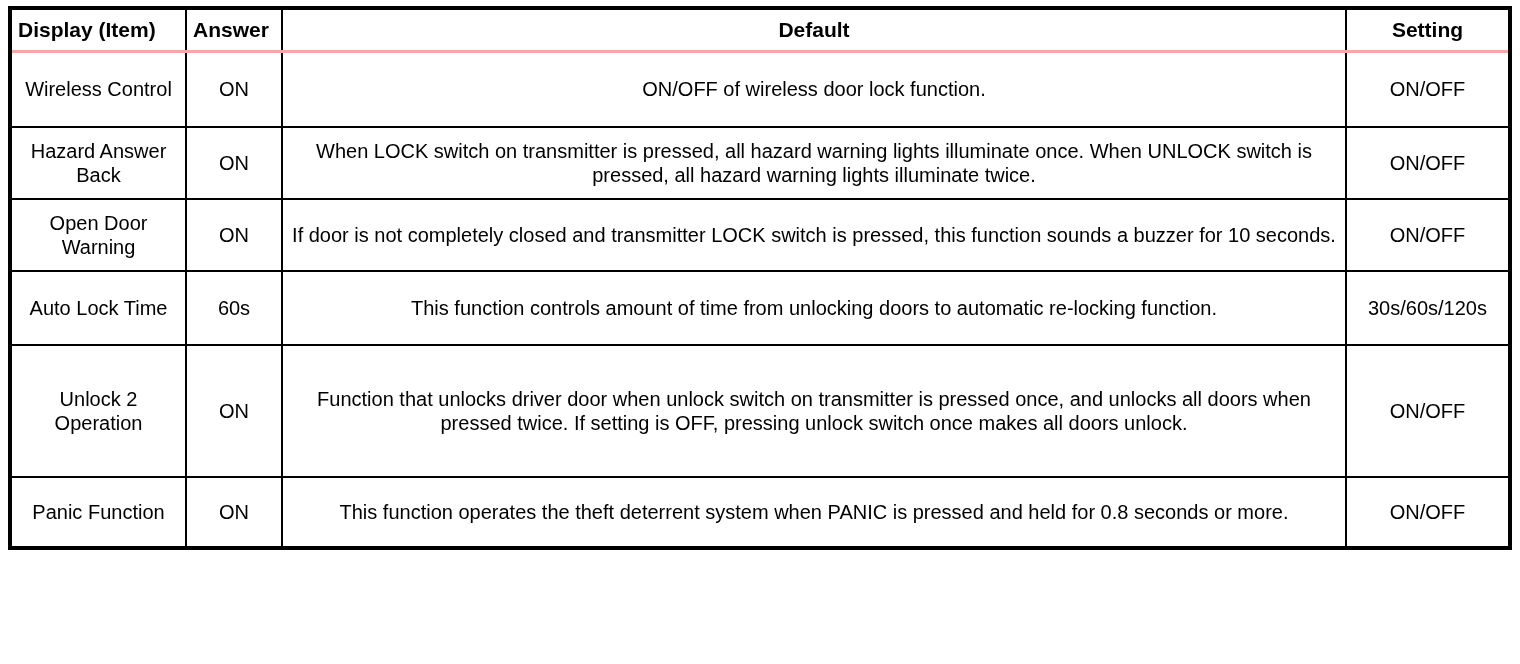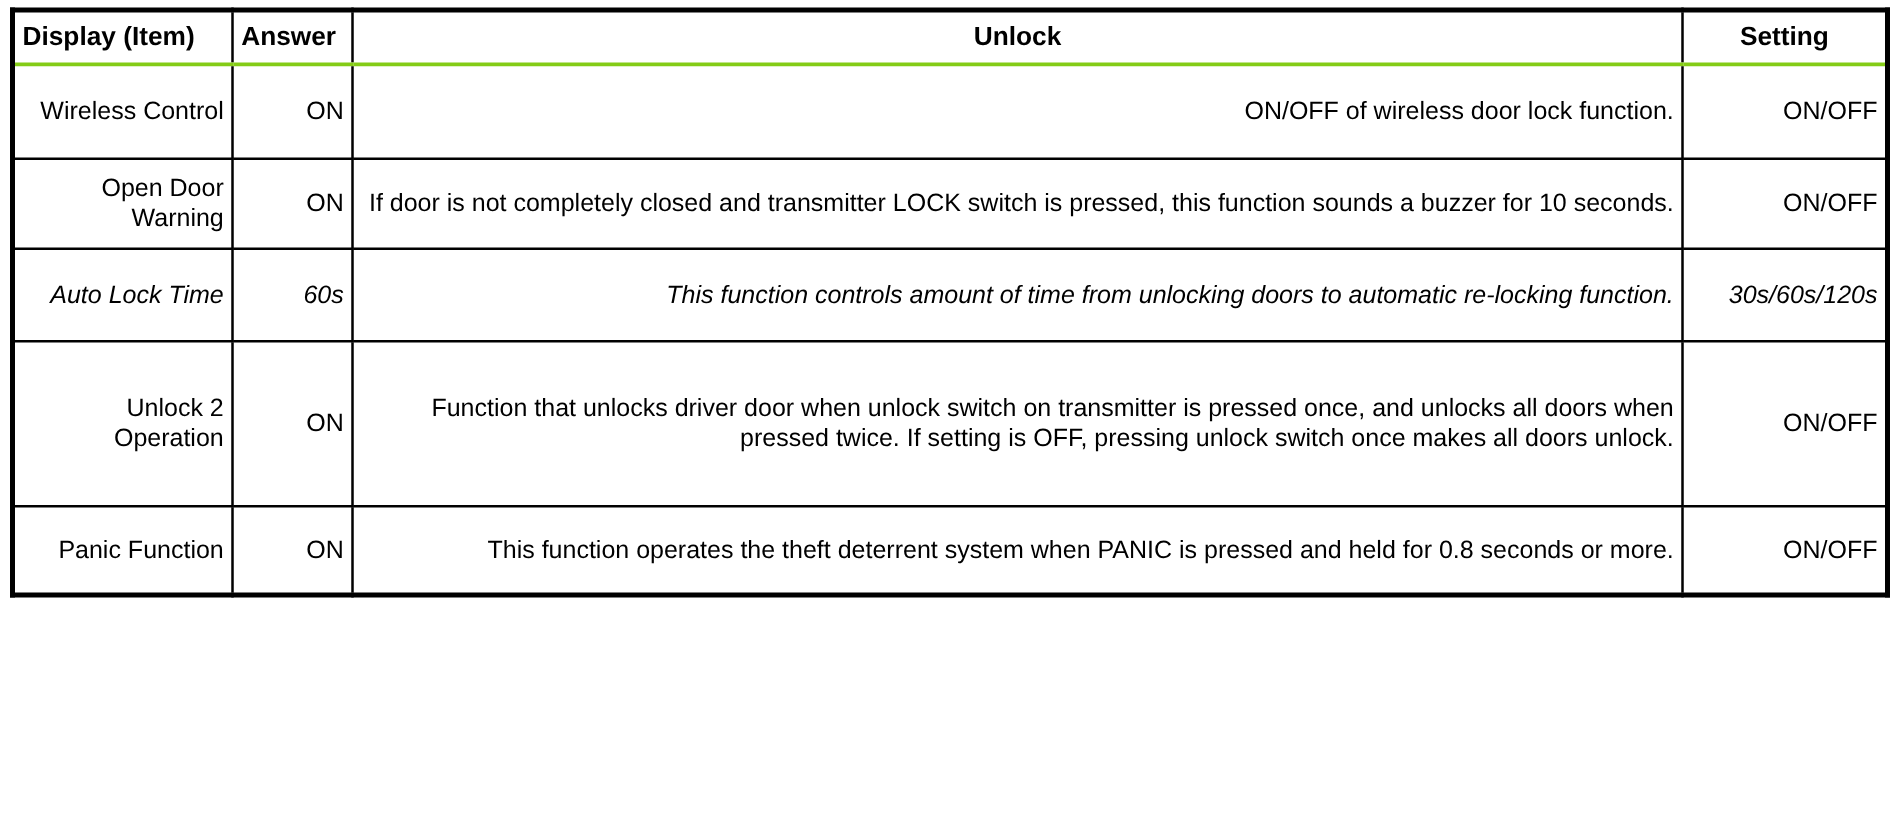--- a/index.html
+++ b/index.html
@@ -26,55 +26,61 @@
     border: 2px solid #000000;
     padding: 3px 6px;
     vertical-align: middle;
     font-size: 20px;
     line-height: 24px;
     overflow: hidden;
   }
   thead th {
     font-weight: bold;
     height: 34px;
-    border-bottom: 3px solid #84cc16;
+    border-bottom: 3px solid #fca5a5;
     font-size: 21px;
   }
   th.al-left   { text-align: left; }
   th.al-center { text-align: center; }
-  td { text-align: right; font-weight: normal; }
+  td { text-align: center; font-weight: normal; }
   tr.h-75  { height: 75px; }
   tr.h-72  { height: 72px; }
-  tr.h-74  { height: 74px; font-style: italic; }
+  tr.h-74  { height: 74px; }
   tr.h-103 { height: 132px; }
   tr.h-71  { height: 71px; margin-top: 36px; }
 </style>
 </head>
 <body>
 
 <table class="settings-table">
   <colgroup>
     <col class="c-item">
     <col class="c-default">
     <col class="c-content">
     <col class="c-setting">
   </colgroup>
   <thead>
     <tr>
       <th class="al-left">Display (Item)</th>
       <th class="al-left">Answer</th>
-      <th class="al-center">Unlock</th>
+      <th class="al-center">Default</th>
       <th class="al-center">Setting</th>
     </tr>
   </thead>
   <tbody>
     <tr class="h-75">
       <td>Wireless Control</td>
       <td>ON</td>
       <td>ON/OFF of wireless door lock function.</td>
+      <td>ON/OFF</td>
+    </tr>
+    <tr class="h-72">
+      <td>Hazard Answer Back</td>
+      <td>ON</td>
+      <td>When LOCK switch on transmitter is pressed, all hazard warning lights illuminate once. When UNLOCK switch is pressed, all hazard warning lights illuminate twice.</td>
       <td>ON/OFF</td>
     </tr>
     <tr class="h-72">
       <td>Open Door Warning</td>
       <td>ON</td>
       <td>If door is not completely closed and transmitter LOCK switch is pressed, this function sounds a buzzer for 10 seconds.</td>
       <td>ON/OFF</td>
     </tr>
     <tr class="h-74">
       <td>Auto Lock Time</td>

